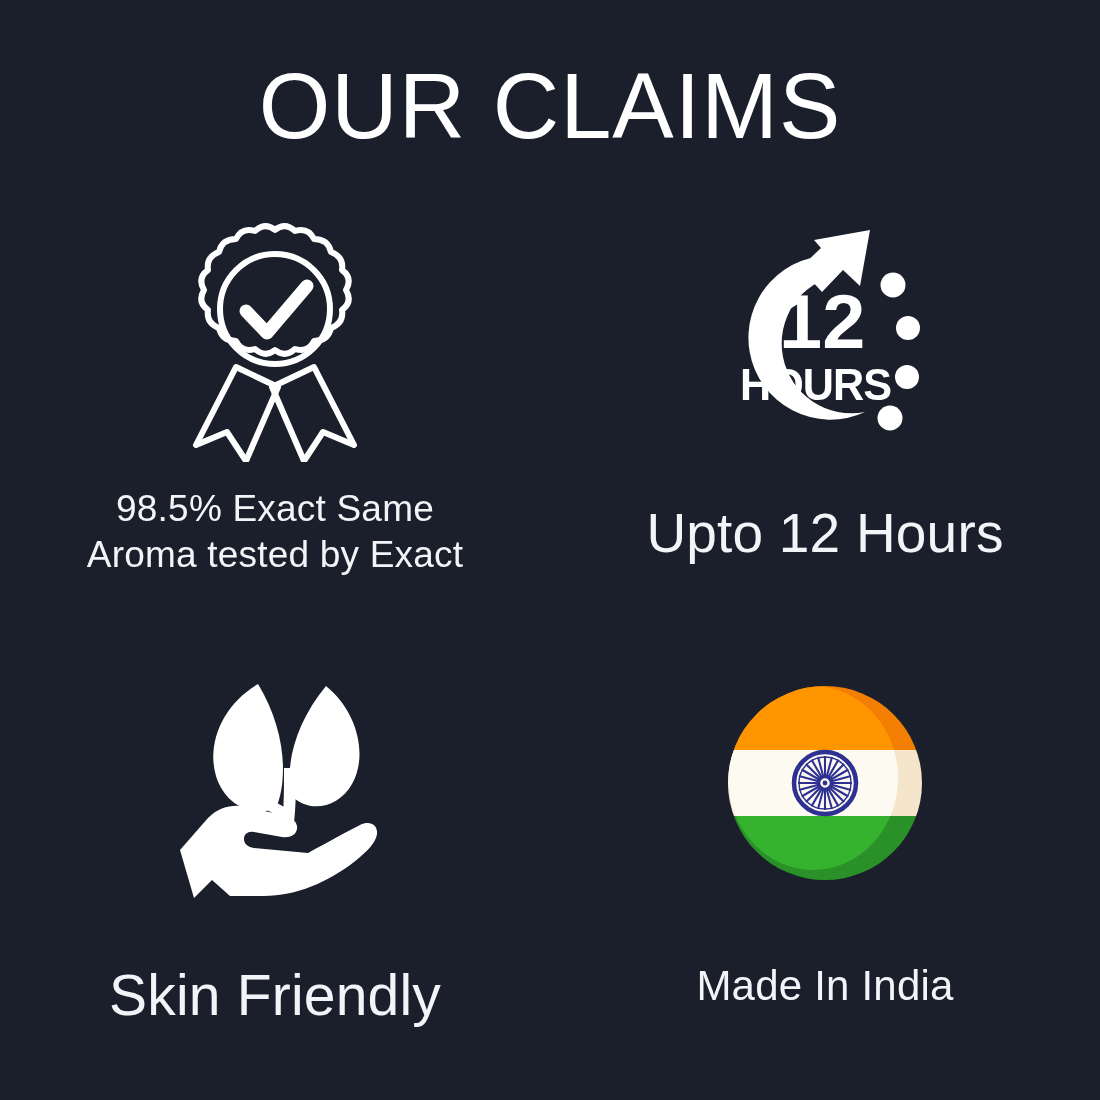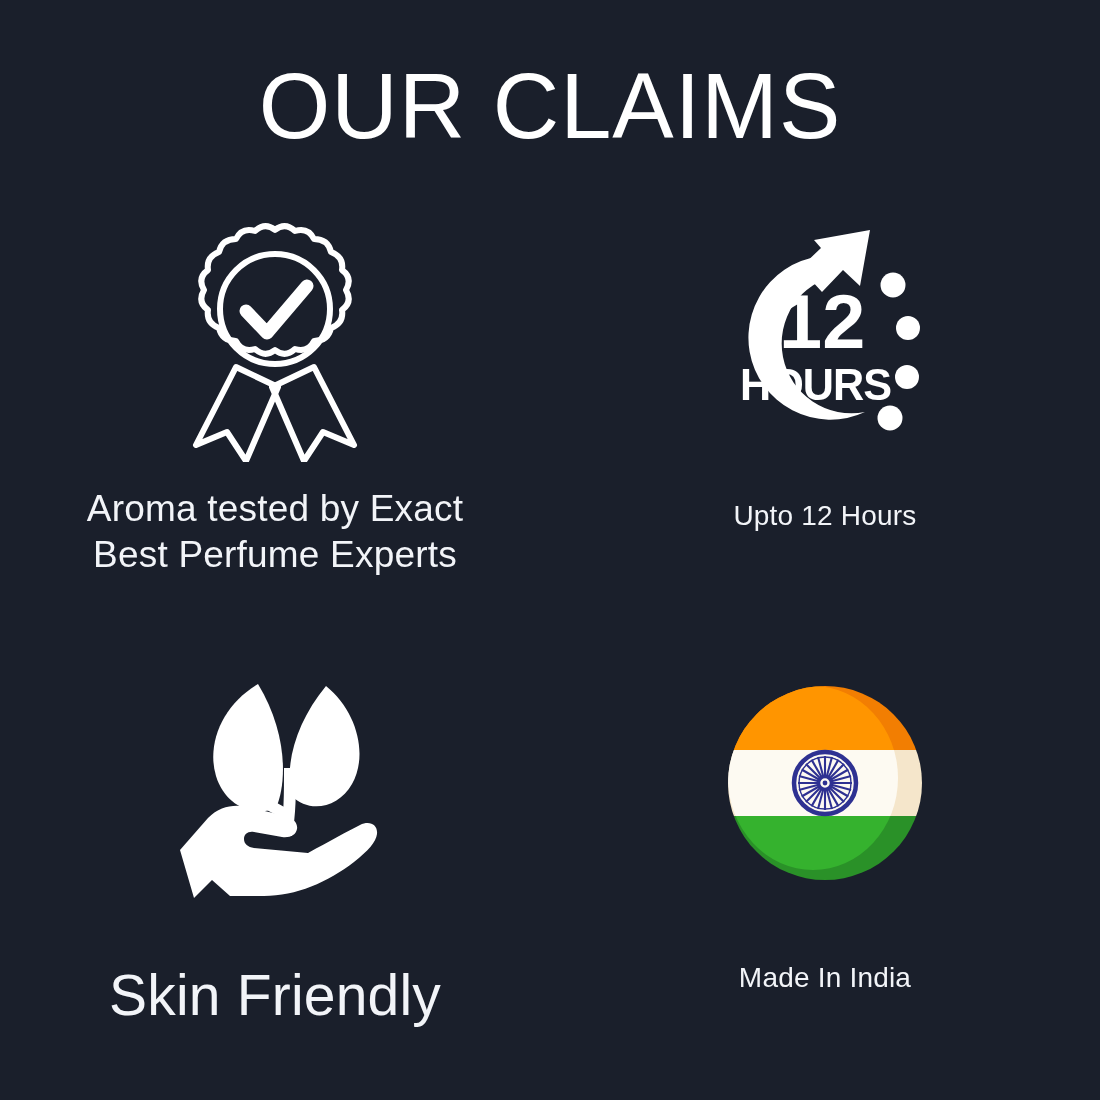--- a/index.html
+++ b/index.html
@@ -73,38 +73,38 @@
     margin-top: 24px;
     font-size: 37px;
     line-height: 1.25;
     width: 420px;
   }
 
   
   .cell-hours .icon-wrap { height: 245px; margin-top: 22px; }
   .cell-hours .caption {
     margin-top: 36px;
-    font-size: 28px;
+    font-size: 55px;
     line-height: 1.28;
     width: 400px;
   }
 
   
   .cell-skin .icon-wrap { height: 240px; margin-top: 28px; }
   .cell-skin .caption {
     margin-top: 58px;
     font-size: 57px;
     line-height: 1.2;
   }
 
   
   .cell-india .icon-wrap { height: 240px; margin-top: 28px; }
   .cell-india .caption {
     margin-top: 58px;
-    font-size: 28px;
+    font-size: 42px;
     line-height: 1.2;
   }
 
   svg { display: block; }
 </style>
 </head>
 <body>
 
 <div class="poster">
 
@@ -127,22 +127,22 @@
                      q-11 -8 -4 -20 q-7 -12 4 -20 q-2 -13 11 -18 q3 -13 17 -13
                      q6 -12 19 -8 q10 -9 20 -1 Z"></path>
 
             <circle cx="105" cy="92" r="55"></circle>
 
             <path d="M76 94 L97 116 L137 69" stroke-width="13"></path>
           </g>
         </svg>
       </div>
       <div class="caption">
+        <div>98.5% Exact Same</div>
         <div>Aroma tested by Exact</div>
-        <div>Best Perfume Experts</div>
       </div>
     </div>
 
     <div class="cell cell-hours">
       <div class="icon-wrap">
         <svg width="230" height="235" viewBox="0 0 230 235">
 
           <path d="M128 34
                    A 82 82 0 1 0 155 190
                    A 66 66 0 1 1 128 53 Z" fill="#ffffff"></path>

